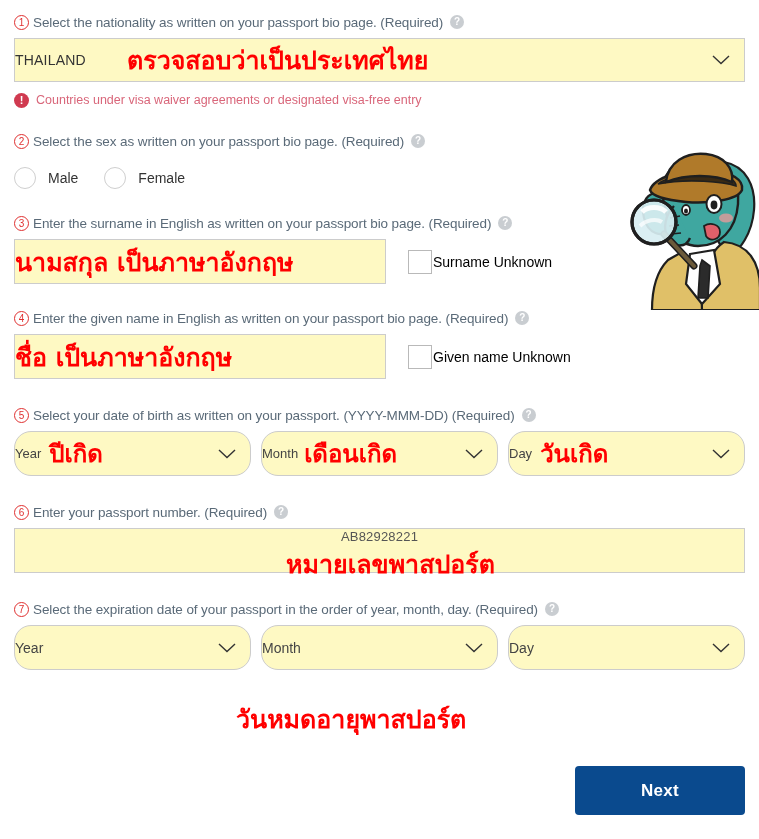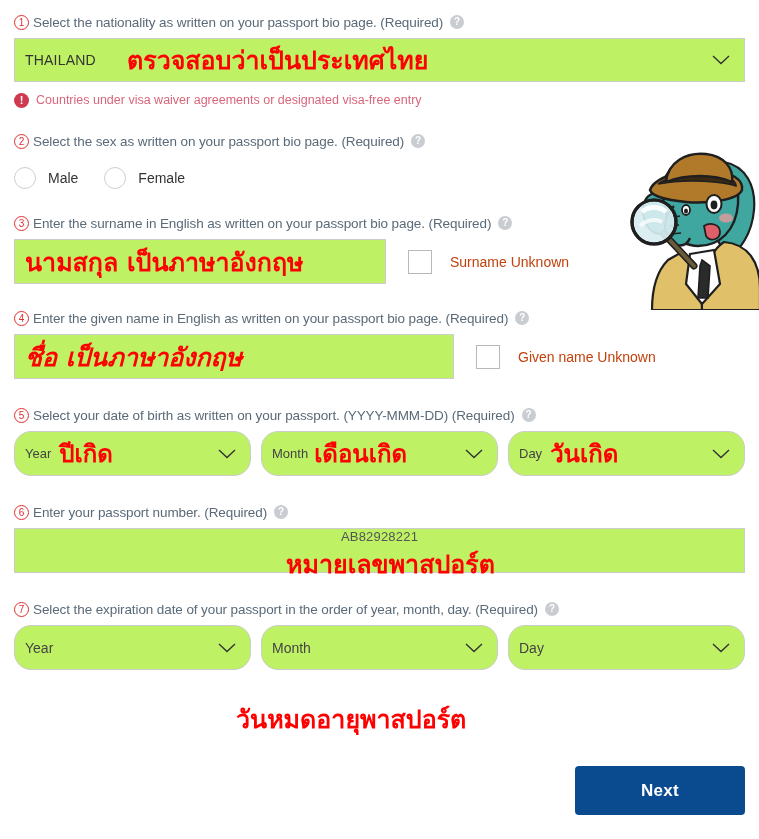--- a/index.html
+++ b/index.html
@@ -55,25 +55,25 @@
     font-size: 10px;
     line-height: 14px;
     text-align: center;
     font-weight: bold;
     margin-left: 3px;
   }
 
   
   .fld {
     border: 1px solid #cccccc;
-    background: #bef264;
+    background: #fef9c3;
     height: 44px;
     display: flex;
     align-items: center;
-    padding: 0 10px;
+    padding: 0 0;
     position: relative;
   }
   .fld-val {
     font-size: 14px;
     color: #333333;
     letter-spacing: 0.2px;
   }
   .fld-val.muted { color: #555555; }
   .fld-ph { font-size: 14px; color: #444444; }
 
@@ -141,22 +141,22 @@
 
   
   .cb {
     width: 24px; height: 24px;
     border: 1px solid #b9b9b9;
     background: #fff;
     flex: none;
   }
   .cb-lbl {
     font-size: 14px;
-    color: #c2410c;
-    margin-left: 18px;
+    color: #000000;
+    margin-left: 1px;
     white-space: nowrap;
   }
 
   .row-inline { display: flex; align-items: center; }
 
   
   .date-row {
     display: flex;
     gap: 10px;
     position: relative;
@@ -254,21 +254,21 @@
     <span class="cb-lbl">Surname Unknown</span>
   </div>
 
   <div class="q-line" style="margin-top:24px;">
     <span class="q-num">4</span>
     <span class="q-text">Enter the given name in English as written on your passport bio page. (Required)</span>
     <span class="help-icon">?</span>
   </div>
 
   <div class="row-inline" style="margin-top:2px;">
-    <div class="fld" style="width:440px; height:45px;font-style:italic;">
+    <div class="fld" style="width:372px; height:45px;">
       <span class="th" style="font-size:25px;">ชื่อ เป็นภาษาอังกฤษ</span>
     </div>
     <span class="cb" style="margin-left:22px;"></span>
     <span class="cb-lbl">Given name Unknown</span>
   </div>
 
   <div class="q-line" style="margin-top:26px;">
     <span class="q-num">5</span>
     <span class="q-text">Select your date of birth as written on your passport. (YYYY-MMM-DD) (Required)</span>
     <span class="help-icon">?</span>

